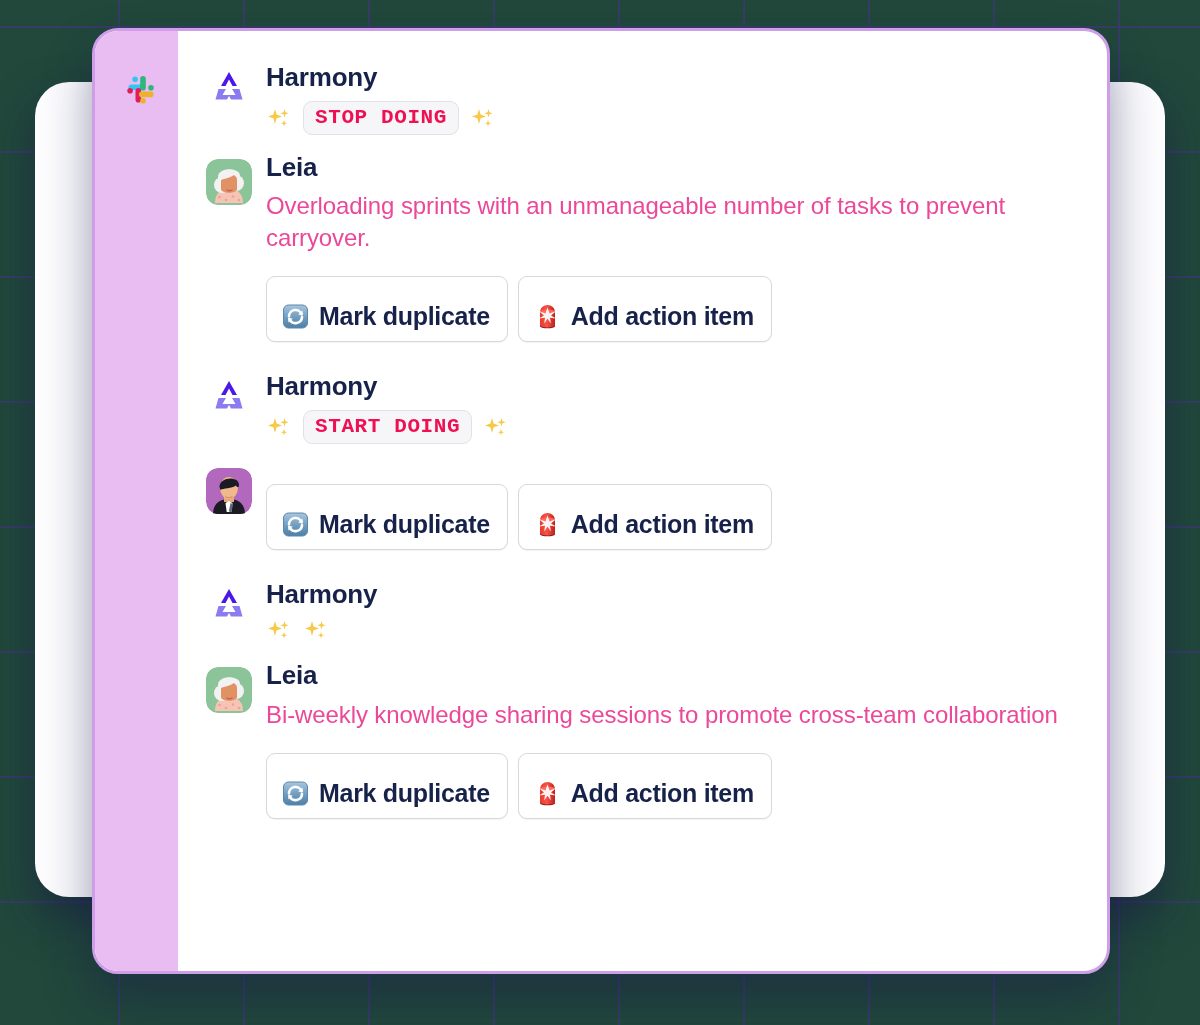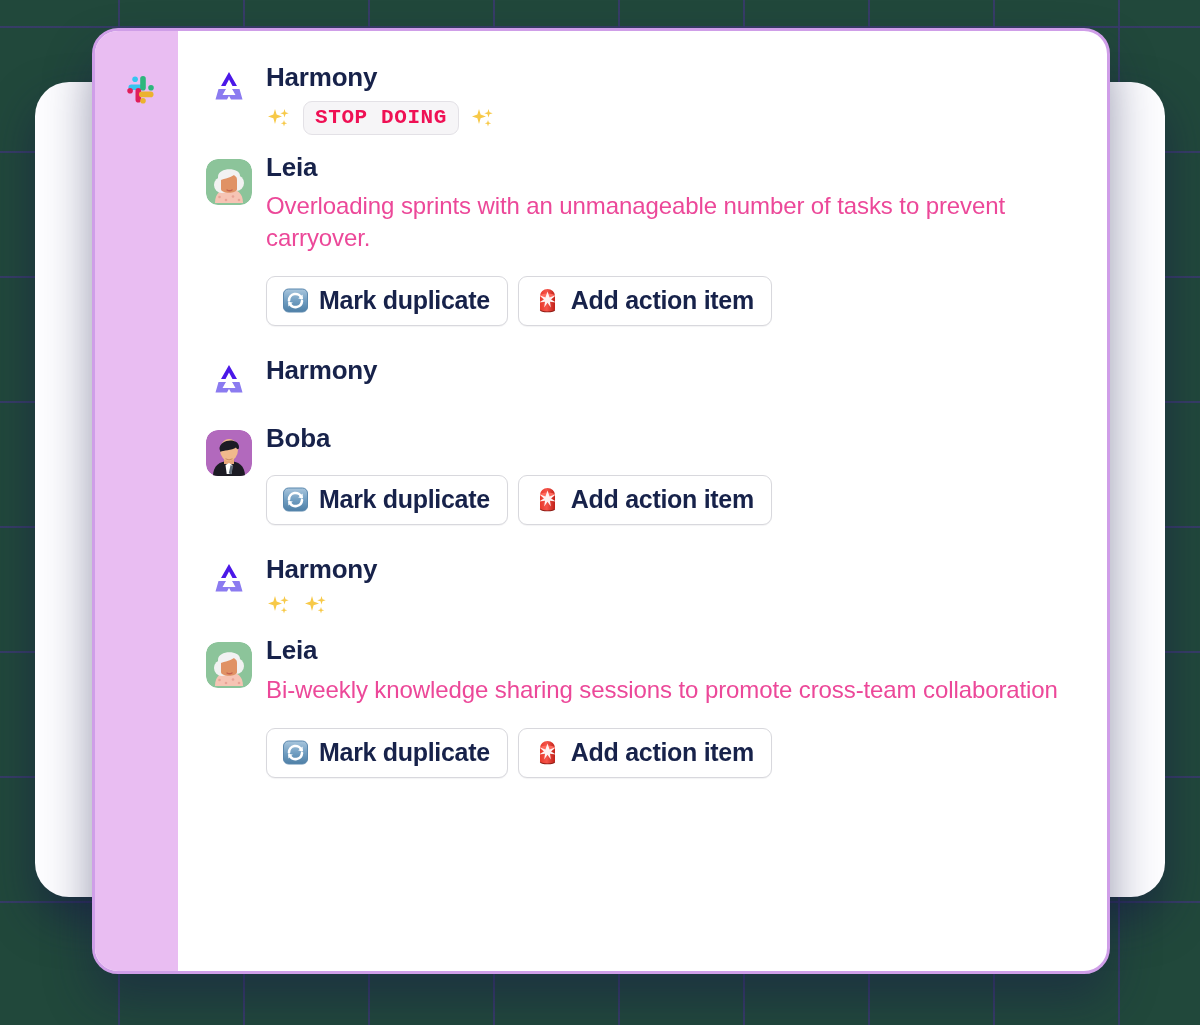--- a/index.html
+++ b/index.html
@@ -67,21 +67,21 @@
     border-radius:9px;padding:4px 11px 5px;
     font-family:"Liberation Mono", monospace;
     font-size:21px;font-weight:bold;color:#ef1054;letter-spacing:.6px;
   }
   .sparkle{width:26px;height:26px;flex:0 0 26px;}
   
   .actions{display:flex;gap:10px;margin-top:22px;margin-bottom:28px;}
   .btn{
     display:inline-flex;align-items:center;gap:10px;
     background:#ffffff;border:1.6px solid #d8d8dd;border-radius:9px;
-    padding:9px 17px 10px 15px;
+    padding:25px 17px 10px 15px;
     font-size:25px;font-weight:bold;color:#17224a;letter-spacing:-.3px;
     box-shadow:0 1px 1px rgba(20,20,40,.05);
     cursor:pointer;
   }
   .btn-emoji{width:27px;height:27px;flex:0 0 27px;}
   .spacer-lg{height:18px;}
 </style>
 </head>
 <body>
 
@@ -212,40 +212,56 @@
         <div class="avatar bot">
           <svg viewBox="0 0 46 46" width="46" height="46" aria-hidden="true">
             <path d="M23 5 L31 19 L26.5 19 L23 12.5 L19.5 19 L15 19 Z" fill="#4b18e8"></path>
             <path d="M12.5 22 L20 22 L16.5 28 L23.5 28 L21 32.5 L9.5 32.5 Z" fill="#8b7bf0"></path>
             <path d="M33.5 22 L36.5 32.5 L25 32.5 L22.5 28 L29.5 28 L26 22 Z" fill="#8b7bf0"></path>
             <path d="M18.5 24.8 L23 19.5 L27.5 24.8 L25 24.8 L25 28 L21 28 L21 24.8 Z" fill="#ffffff"></path>
           </svg>
         </div>
         <div class="body">
           <div class="name bot-name">Harmony</div>
+          <div class="badge-line">
+            <span class="sparkle">
+              <svg viewBox="0 0 26 26" width="26" height="26" aria-hidden="true">
+                <path d="M9 4 L10.6 9.6 L16 11.4 L10.6 13.2 L9 19 L7.4 13.2 L2 11.4 L7.4 9.6 Z" fill="#f7c948"></path>
+                <path d="M18.5 4 L19.5 7.2 L22.7 8.2 L19.5 9.2 L18.5 12.4 L17.5 9.2 L14.3 8.2 L17.5 7.2 Z" fill="#f7c948"></path>
+                <path d="M18 15 L18.8 17.4 L21.2 18.2 L18.8 19 L18 21.4 L17.2 19 L14.8 18.2 L17.2 17.4 Z" fill="#f7c948"></path>
+              </svg>
+            </span>
+            <span class="badge">START DOING</span>
+            <span class="sparkle">
+              <svg viewBox="0 0 26 26" width="26" height="26" aria-hidden="true">
+                <path d="M9 4 L10.6 9.6 L16 11.4 L10.6 13.2 L9 19 L7.4 13.2 L2 11.4 L7.4 9.6 Z" fill="#f7c948"></path>
+                <path d="M18.5 4 L19.5 7.2 L22.7 8.2 L19.5 9.2 L18.5 12.4 L17.5 9.2 L14.3 8.2 L17.5 7.2 Z" fill="#f7c948"></path>
+                <path d="M18 15 L18.8 17.4 L21.2 18.2 L18.8 19 L18 21.4 L17.2 19 L14.8 18.2 L17.2 17.4 Z" fill="#f7c948"></path>
+              </svg>
+            </span>
+          </div>
         </div>
       </div>
 
       <div class="spacer-lg"></div>
 
       <div class="row">
         <div class="avatar">
           <svg viewBox="0 0 46 46" width="46" height="46" aria-hidden="true">
             <rect width="46" height="46" rx="12" fill="#b269bd"></rect>
             <path d="M7 46 C7 36 13.5 31 23 31 C32.5 31 39 36 39 46 Z" fill="#1c1b24"></path>
             <path d="M18 26 h10 v8 h-10 Z" fill="#e8a87c"></path>
             <ellipse cx="23" cy="20" rx="9" ry="11" fill="#f0b98c"></ellipse>
             <path d="M13.5 19 C13 9 33 7 33 17 C33 20 31 19.5 30 17.5 C26 20.5 17 20 14.5 22 Z" fill="#1c1b24"></path>
             <path d="M23 33 l3.5 2 -1.2 9 h-4.6 l-1.2 -9 Z" fill="#ffffff"></path>
             <path d="M24.6 35 l2.6 1.6 -2 8 -2.4 -1.4 Z" fill="#5f6b78"></path>
             <path d="M19.8 29 q3.2 2 6.4 0" stroke="#c98a5e" stroke-width="1" fill="none" stroke-linecap="round"></path>
           </svg>
         </div>
         <div class="body">
-          <div class="name">Boba</div>
           <div class="actions">
             <button class="btn">
               <span class="btn-emoji">
                 <svg viewBox="0 0 27 27" width="27" height="27" aria-hidden="true">
                   <rect x="1.5" y="2" width="24" height="23" rx="5" fill="url(#bg-sync)" stroke="#5b88ae" stroke-width="1"></rect>
                   <path d="M7 13.5 A6.5 6.5 0 0 1 19.6 11.2" stroke="#fff" stroke-width="2.6" fill="none" stroke-linecap="round"></path>
                   <path d="M20 14 A6.5 6.5 0 0 1 7.6 16.3" stroke="#fff" stroke-width="2.6" fill="none" stroke-linecap="round"></path>
                   <path d="M20.6 7.4 L20.8 12.2 L16.2 11.6 Z" fill="#fff"></path>
                   <path d="M6.4 19.6 L6.2 14.9 L10.8 15.5 Z" fill="#fff"></path>
                 </svg>

